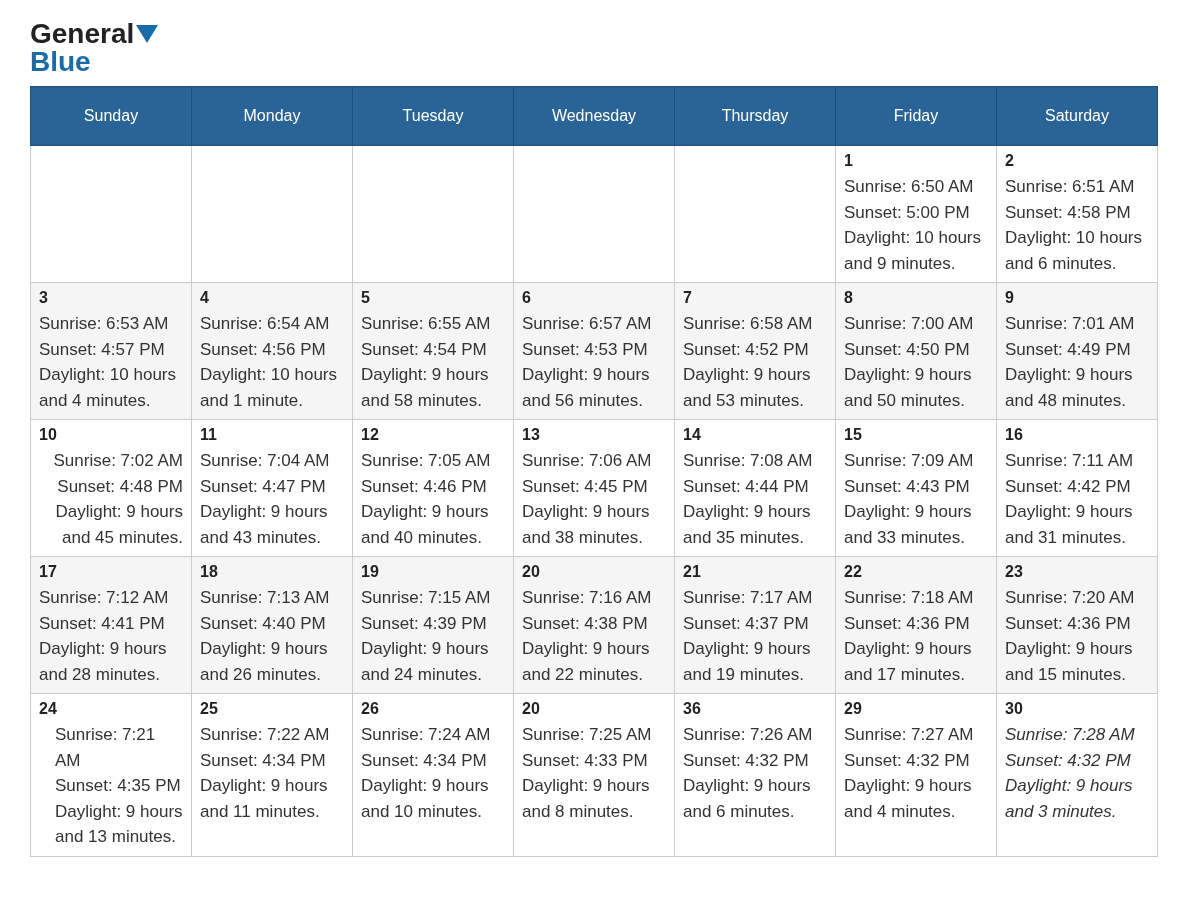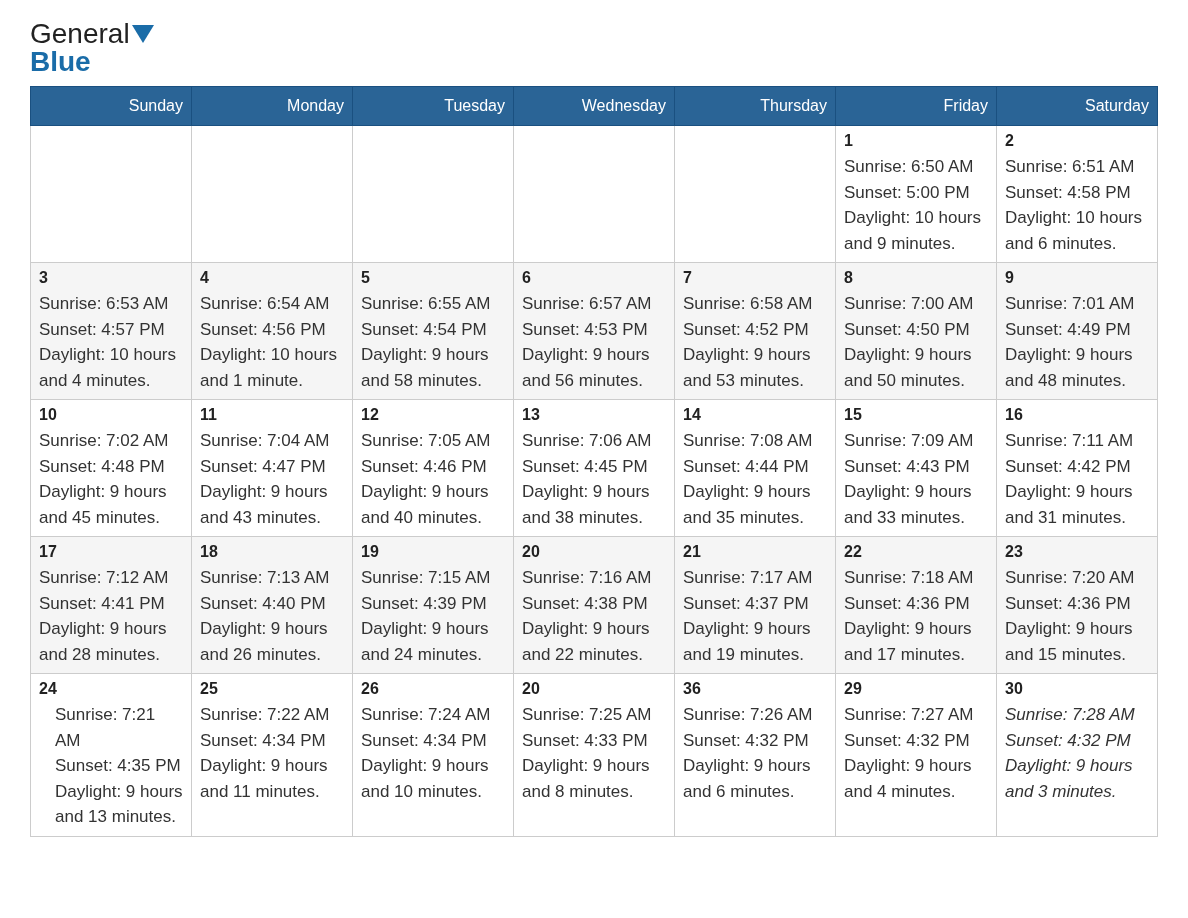--- a/index.html
+++ b/index.html
@@ -16,21 +16,21 @@
       align-items: flex-start;
       margin-bottom: 10px;
     }
     .logo {
       display: flex;
       flex-direction: column;
       align-items: flex-start;
     }
     .logo-general {
       font-size: 28px;
-      font-weight: normal;
+      font-weight: bold;
       color: #222;
       line-height: 1;
     }
     .logo-blue {
       font-size: 28px;
       font-weight: bold;
       color: #1a6ca8;
       line-height: 1;
     }
     .title-section {
@@ -48,22 +48,22 @@
       margin-top: 4px;
     }
     .calendar {
       width: 100%;
       border-collapse: collapse;
       margin-top: 10px;
     }
     .calendar th {
       background-color: #2a6496;
       color: #fff;
-      padding: 10px 8px;
-      text-align: right;
+      padding: 20px 8px;
+      text-align: center;
       font-size: 16px;
       font-weight: normal;
       border: 1px solid #1a5080;
     }
     .calendar td {
       vertical-align: top;
       padding: 6px 8px;
       border: 1px solid #ccc;
       width: calc(100% / 7);
       height: 110px;
@@ -196,21 +196,21 @@
           <span class="day-number">9</span>
           <div class="day-info" style="white-space: pre-line;">Sunrise: 7:01 AM
 Sunset: 4:49 PM
 Daylight: 9 hours
 and 48 minutes.</div>
         </td>
       </tr>
       <tr class="row-odd">
         <td>
           <span class="day-number">10</span>
-          <div class="day-info" style="white-space: pre-line;">Sunrise: 7:02 AM
+          <div class="day-info" style="white-space: pre-line; text-align: right;">Sunrise: 7:02 AM
 Sunset: 4:48 PM
 Daylight: 9 hours
 and 45 minutes.</div>
         </td>
         <td>
           <span class="day-number">11</span>
           <div class="day-info" style="white-space: pre-line;">Sunrise: 7:04 AM
 Sunset: 4:47 PM
 Daylight: 9 hours
 and 43 minutes.</div>

